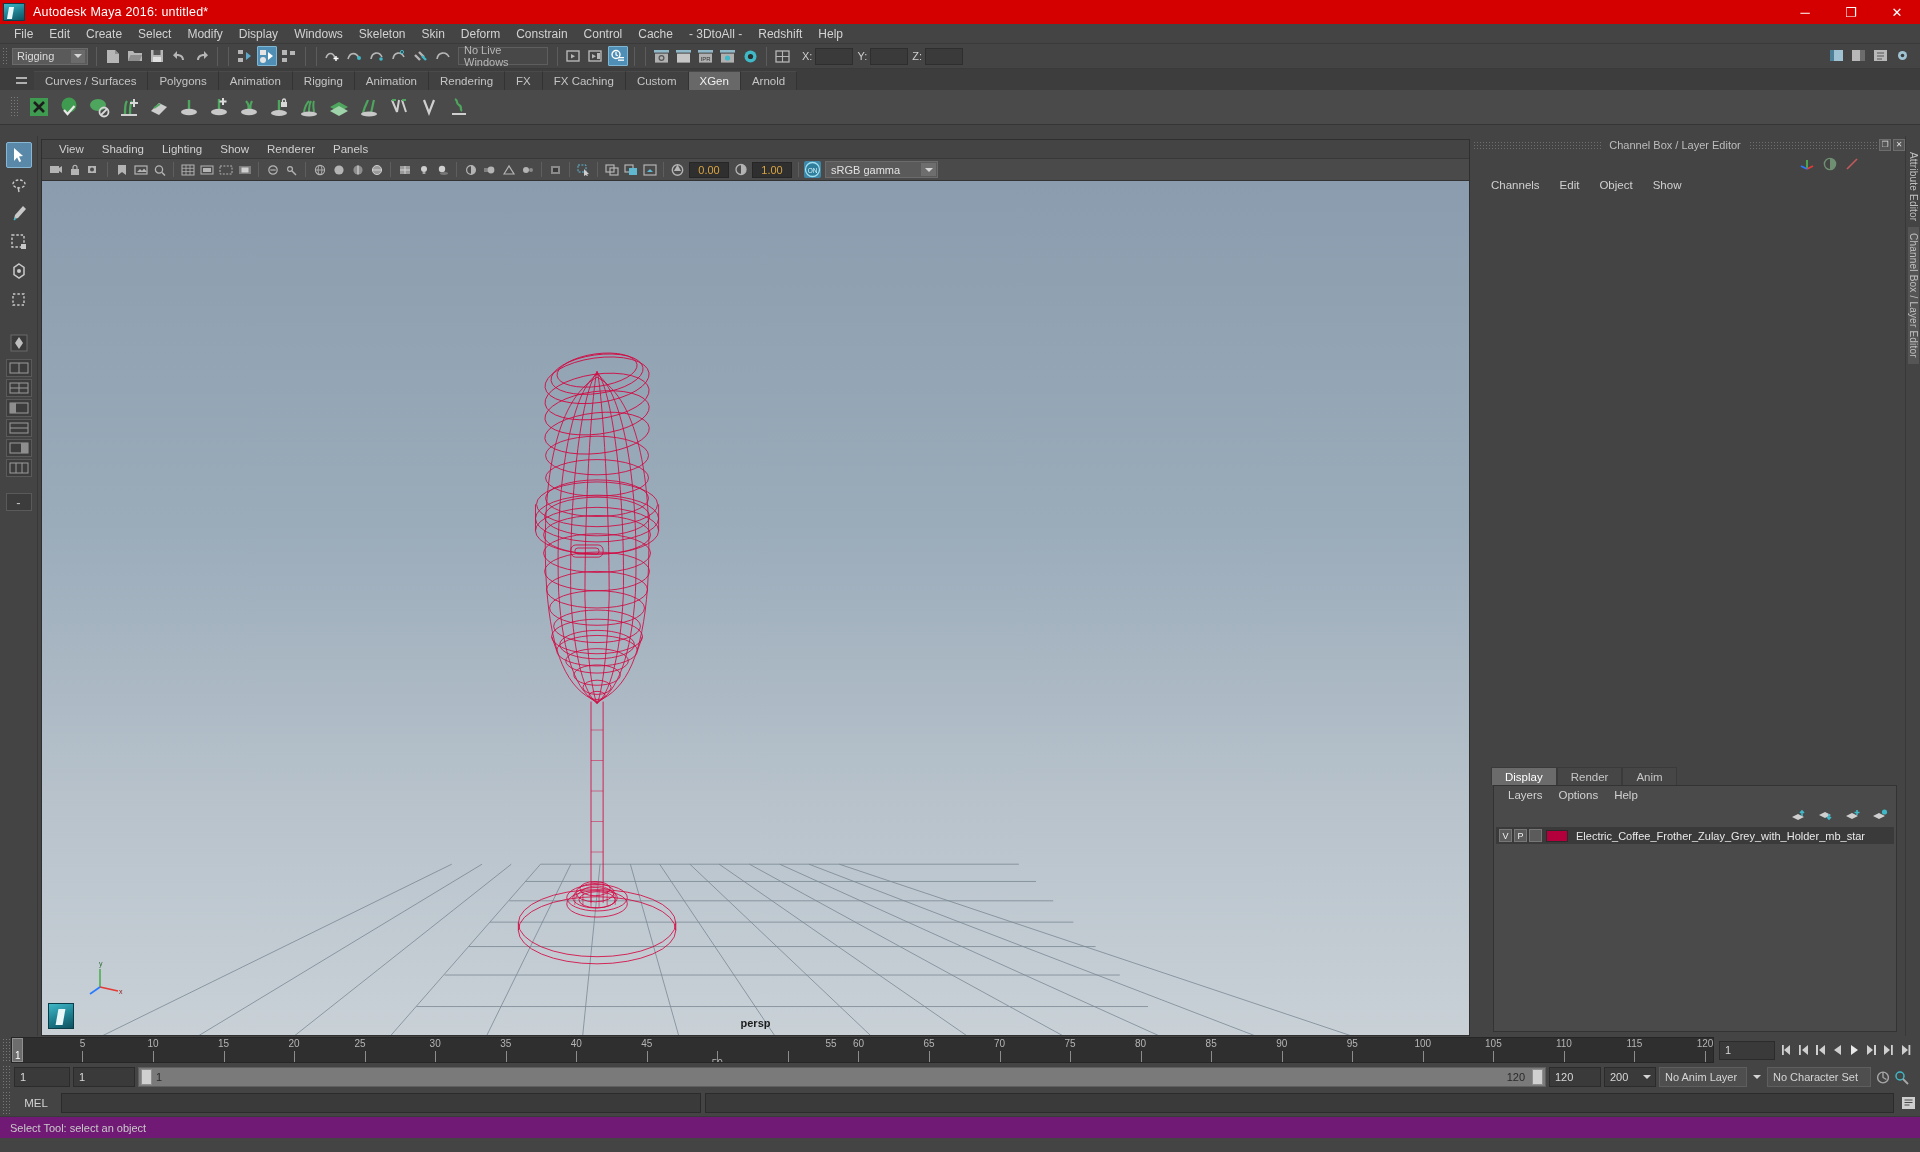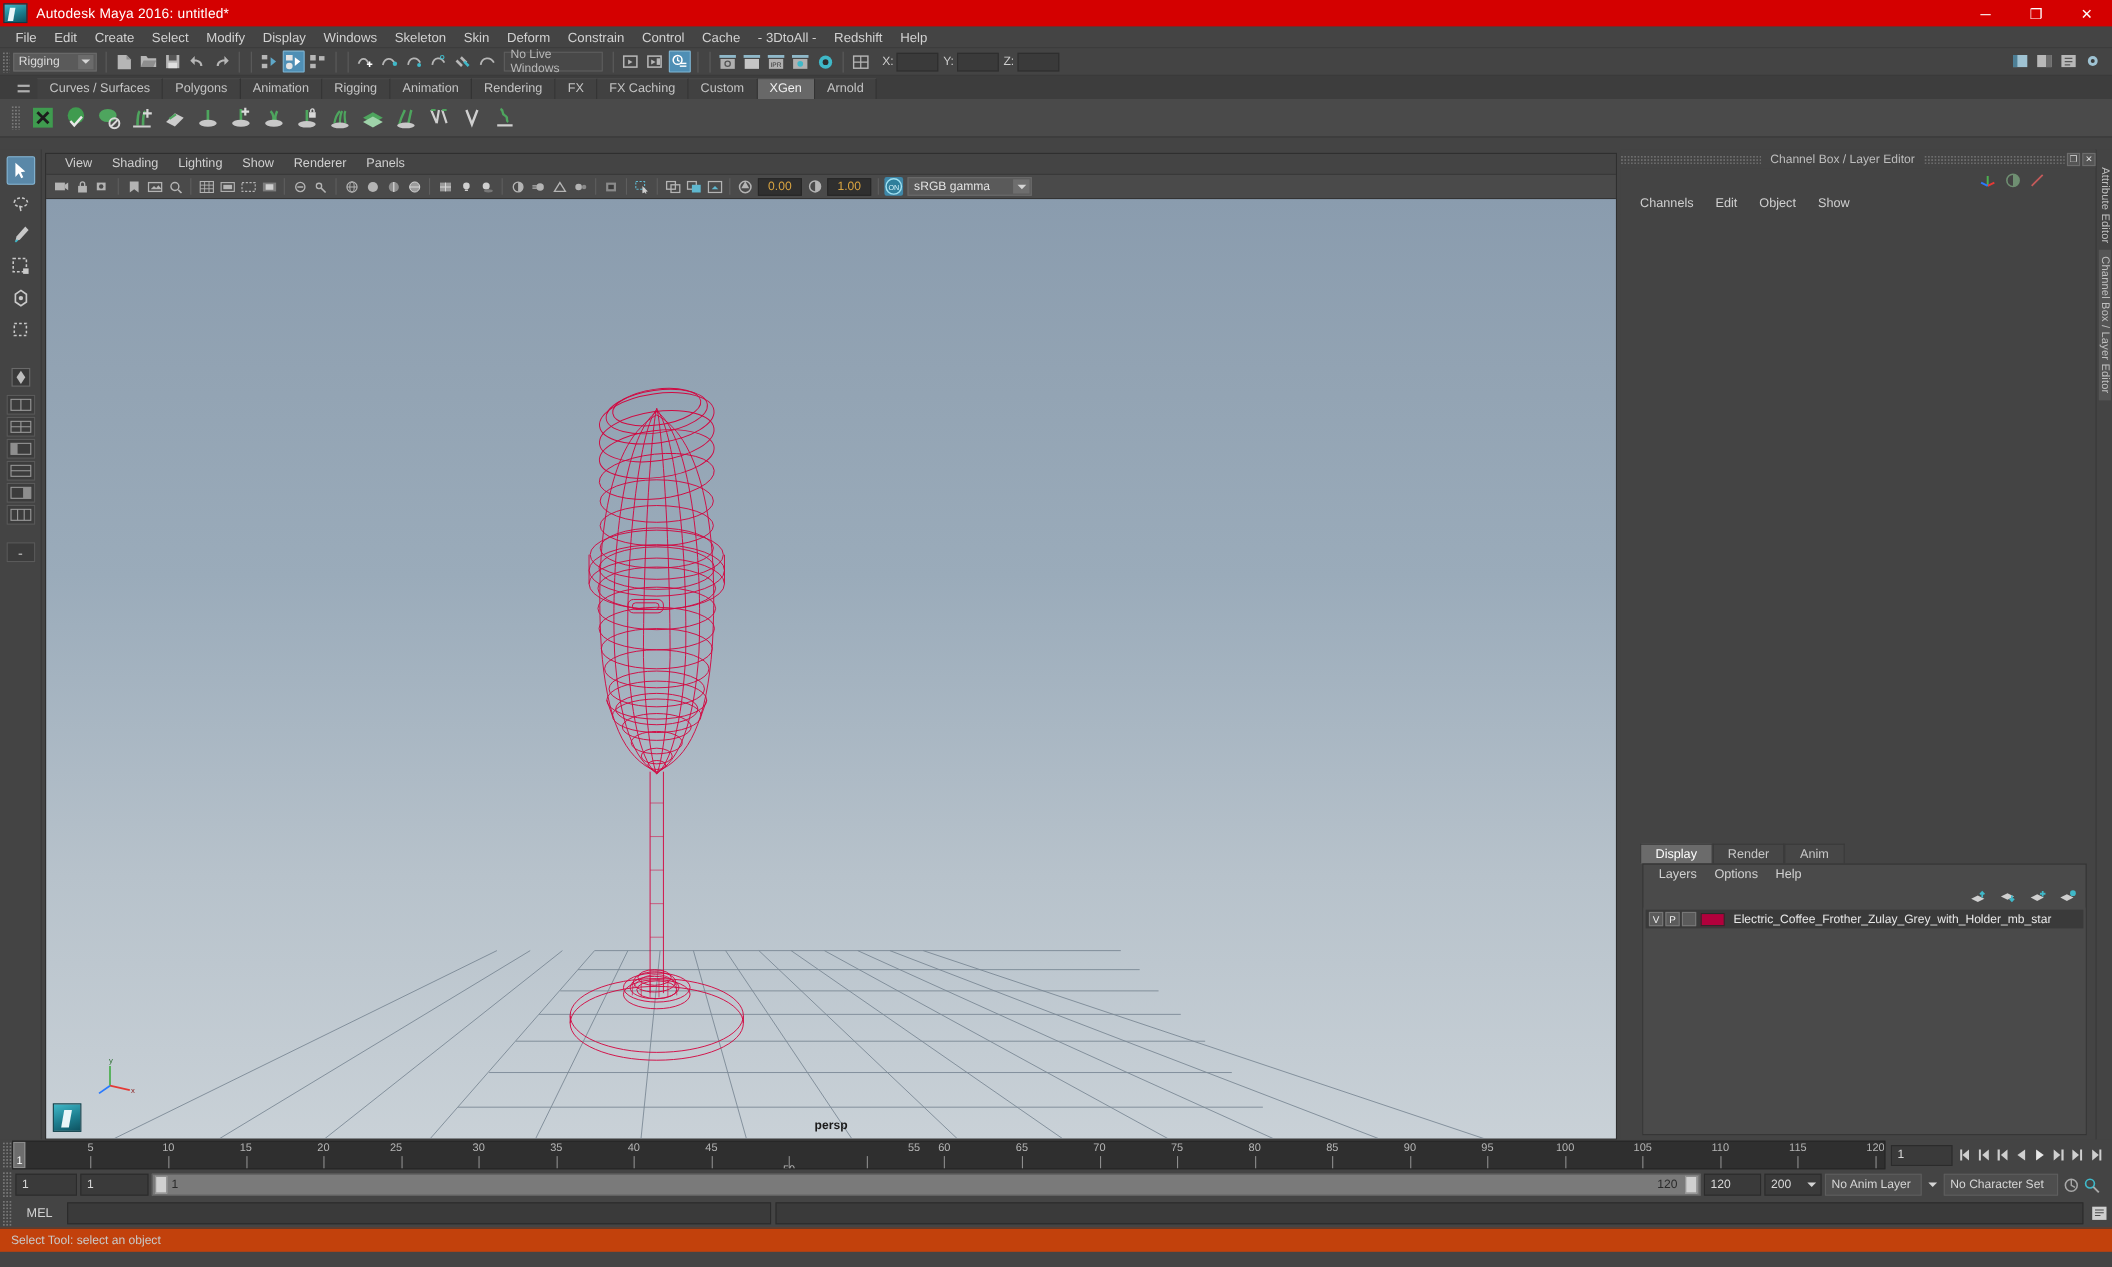--- a/index.html
+++ b/index.html
@@ -289,21 +289,21 @@
   .sel-caret { position:absolute;right:2px;top:2px;width:13px;height:14px;display:flex;align-items:center;justify-content:center; }
 
   .cmd-row { height:26px; display:flex; align-items:center; padding-left:2px; gap:4px; }
   .cmd-label { width:42px; font-size:11.5px; color:#d2d2d2; text-align:center; flex:none; }
   .cmd-input { height:20px; background:#3a3a3a; border:1px solid #2b2b2b; }
   .cmd-in-left { width:640px; flex:none; }
   .cmd-in-right { flex:1; min-width:0; }
   .cmd-icon { width:22px;height:22px;flex:none;display:flex;align-items:center;justify-content:center; }
 
   .statusbar {
-    height:22px; background:#c2410c; display:flex; align-items:center; padding-left:10px;
+    height:22px; background:#701a75; display:flex; align-items:center; padding-left:10px;
     border-top:1px solid #3a3a3a;
   }
   .statusbar .txt { font-size:11px; color:#c9c9c9; }
   svg { display:block; }
 </style>
 </head>
 <body>
 
 <div id="app">
 

